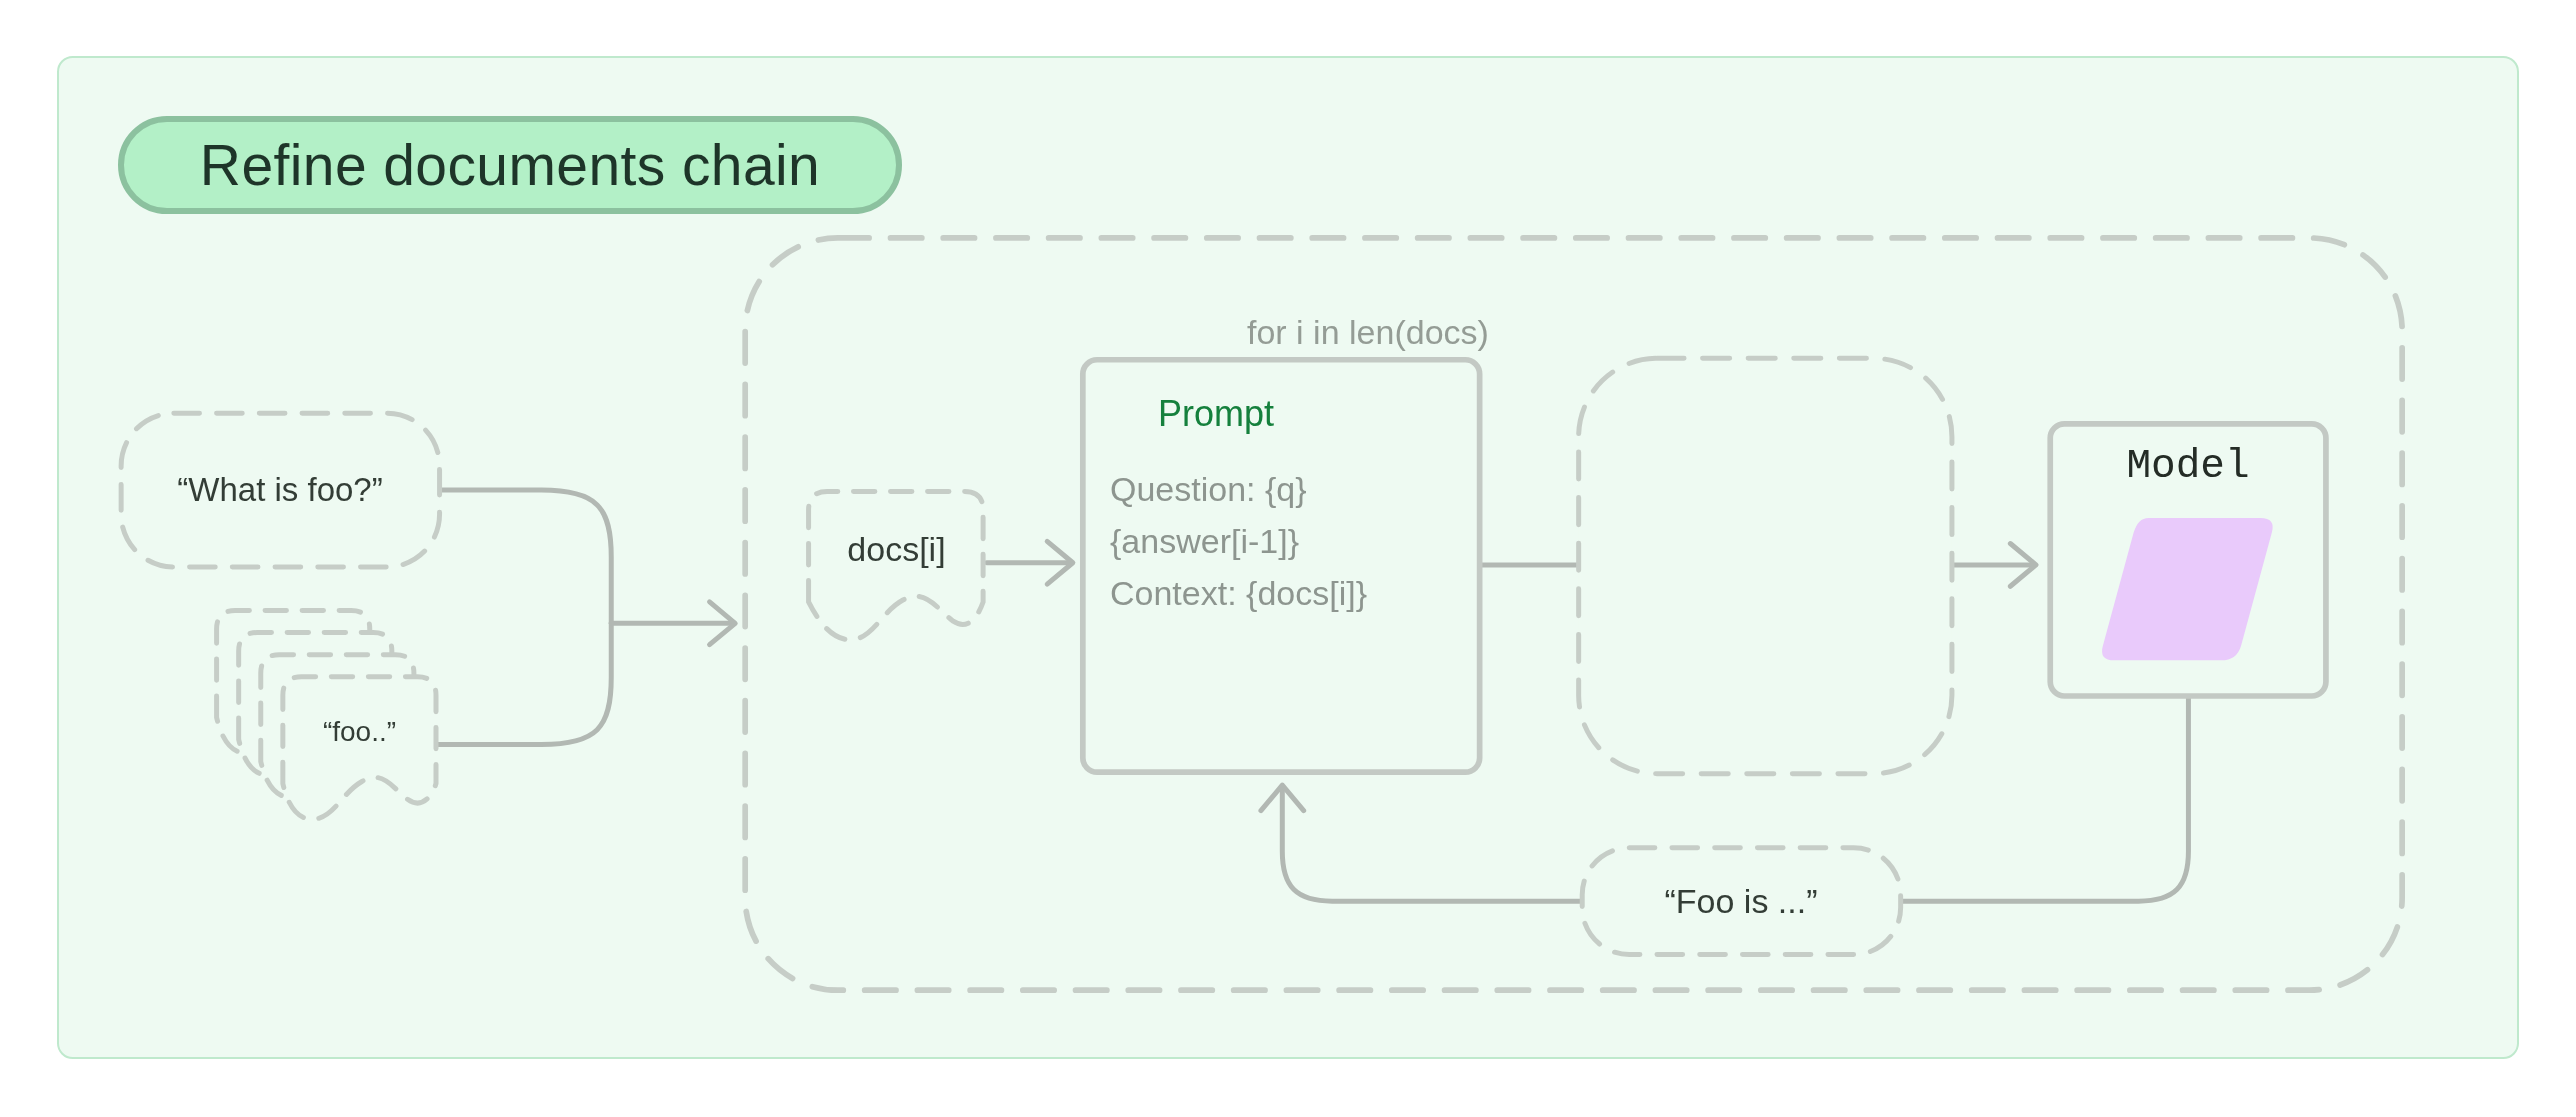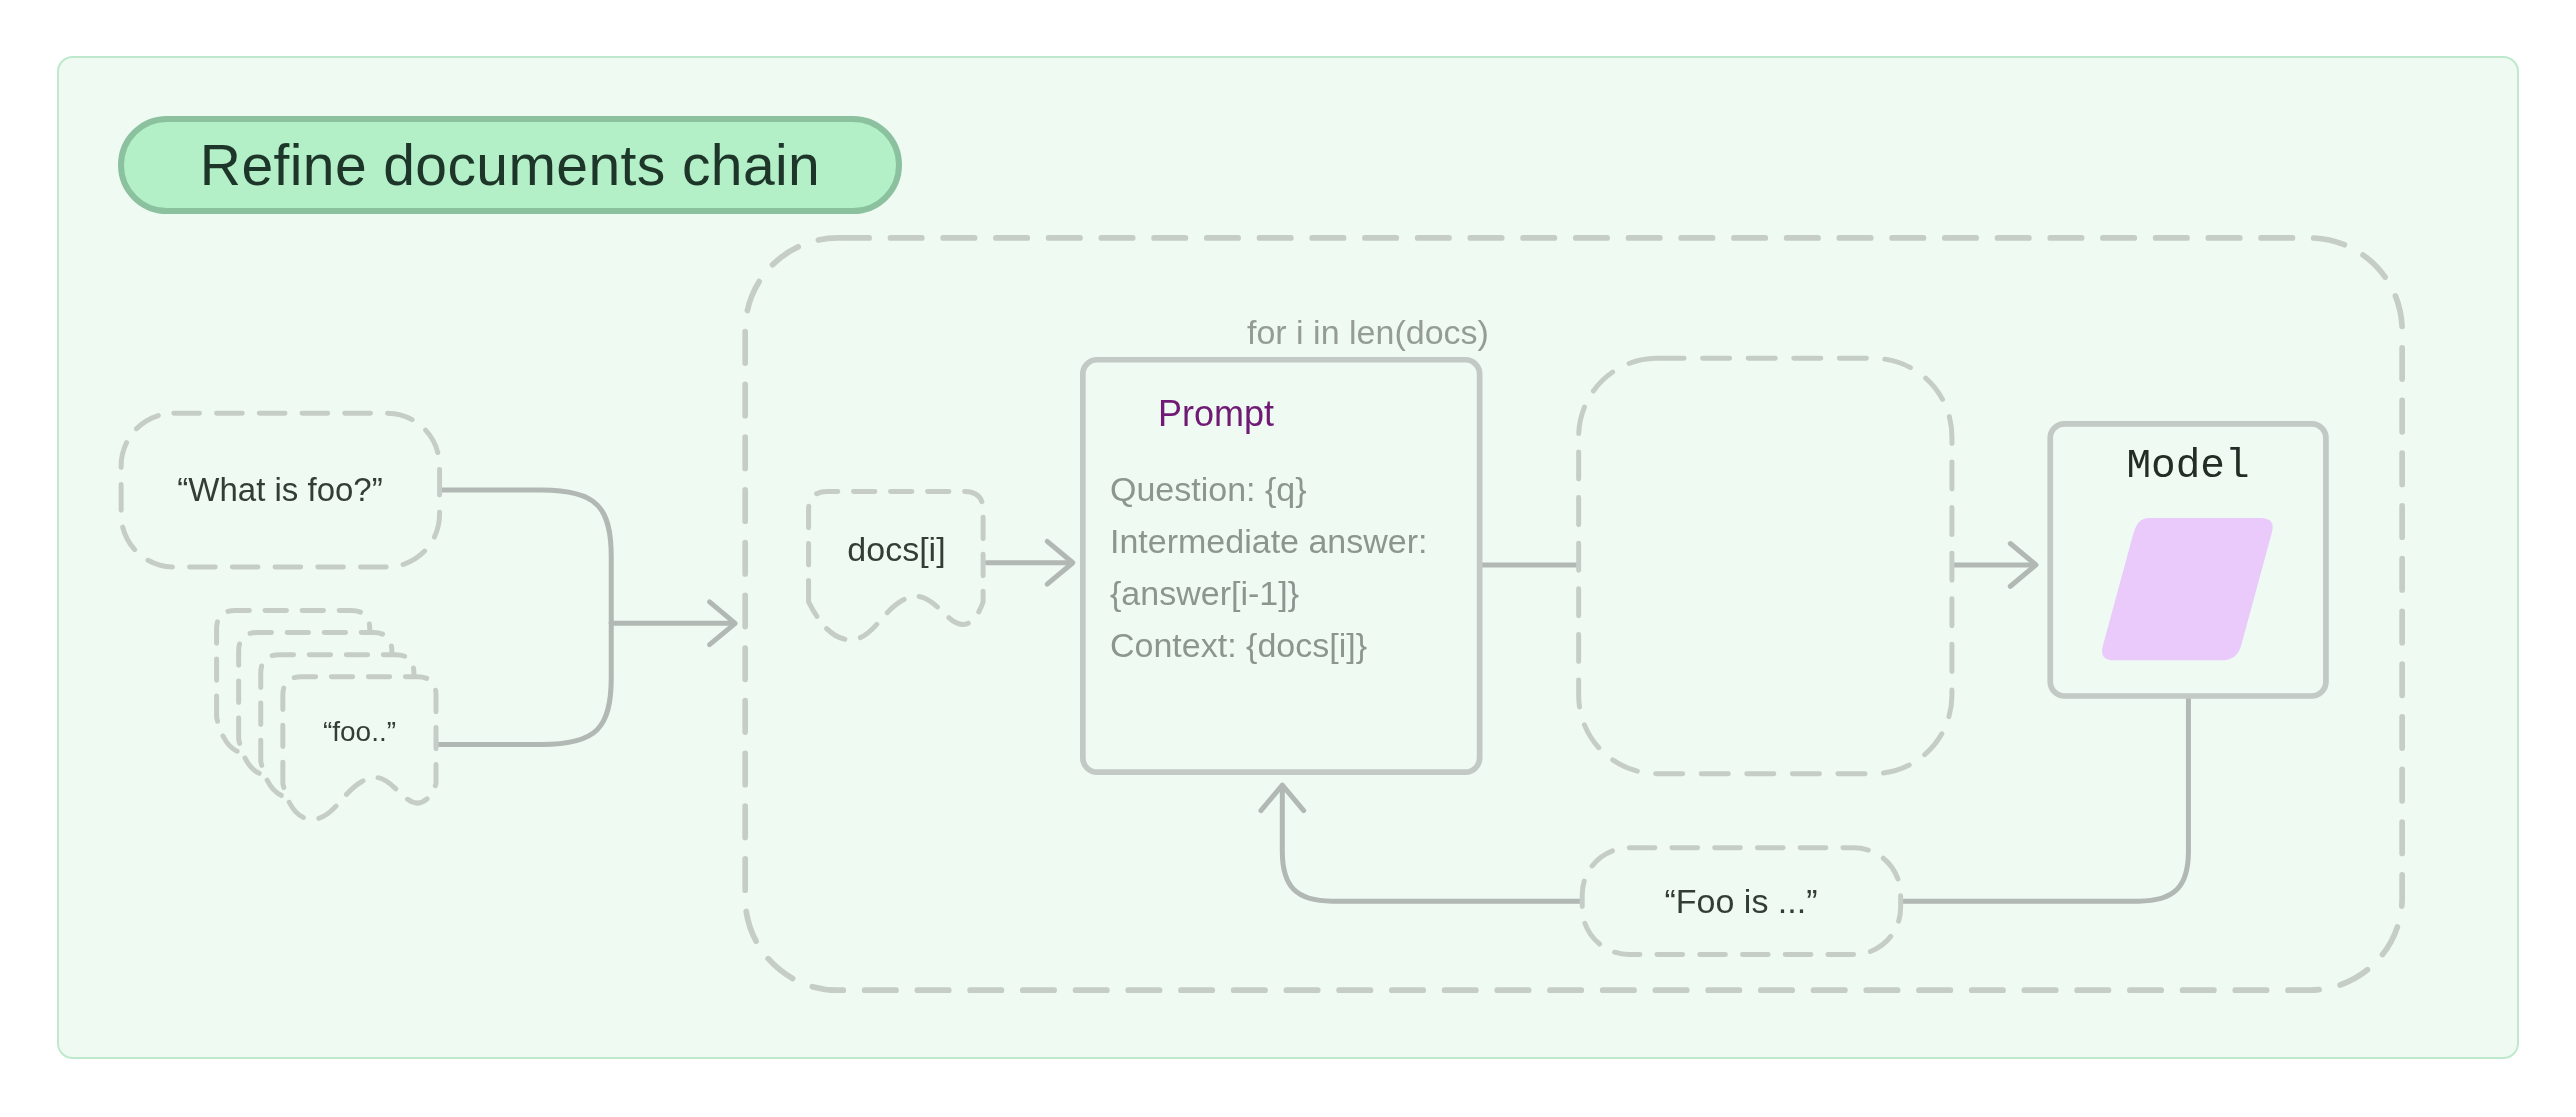--- a/index.html
+++ b/index.html
@@ -6,21 +6,21 @@
   #stage{position:relative;width:2137px;height:1117px;font-family:"Liberation Sans",sans-serif;padding-left:35px;}
   #card{position:absolute;left:57px;top:56px;width:2462px;height:1003px;background:#eefaf2;border:2.1px solid #bfe9cd;border-radius:15.7px;box-sizing:border-box;}
   svg{position:absolute;left:0;top:0;}
   .lbl{position:absolute;color:#333d36;}
   .center{display:flex;align-items:center;justify-content:center;text-align:center;}
   #badge{position:absolute;left:118px;top:116px;width:784px;height:98px;background:#b3f0c7;border:6.4px solid #8cc19f;border-radius:51px;box-sizing:border-box;color:#1e3529;font-size:57px;font-weight:500;letter-spacing:0.4px;}
   #loop-label{left:1247px;top:313px;width:570px;color:#949c95;font-size:34px;text-align:left;}
   #question-input-label{left:121px;top:413px;width:318px;height:154px;font-size:33px;}
   #docs-stack-label{left:283px;top:677px;width:153px;height:110px;font-size:28px;}
   #doc-item-label{left:809px;top:492px;width:175px;height:114px;font-size:34px;}
-  #prompt-title{left:1158px;top:393px;font-size:36px;color:#701a75;}
+  #prompt-title{left:1158px;top:393px;font-size:36px;color:#15803d;}
   #prompt-body{position:absolute;left:1110px;top:463px;font-size:34px;line-height:52px;color:#8d958f;}
   #output-lines{position:absolute;left:1603px;top:387px;font-size:34px;line-height:51px;color:#333d36;}
   #output-lines div,#prompt-body div{white-space:pre;}
   #model-title{left:2050px;top:443px;width:276px;font-size:41px;color:#242c26;text-align:center;font-family:Liberation Mono, monospace;}
   #answer-label{left:1582px;top:848px;width:318px;height:107px;font-size:34px;}
 </style>
 </head>
 <body>
 
 <div id="stage">
@@ -72,21 +72,20 @@
   <div id="question-input-label" class="lbl center">“What is foo?”</div>
 
   <div id="docs-stack-label" class="lbl center">“foo..”</div>
 
   <div id="doc-item-label" class="lbl center">docs[i]</div>
 
   <div id="prompt-title" class="lbl">Prompt</div>
 
   <div id="prompt-body">
     <div>Question: {q}</div>
-    <div>Intermediate answer:</div>
     <div>{answer[i-1]}</div>
     <div>Context: {docs[i]}</div>
   </div>
 
 
   <div id="model-title" class="lbl">Model</div>
 
   <div id="answer-label" class="lbl center">“Foo is ...”</div>
 </div>
 

